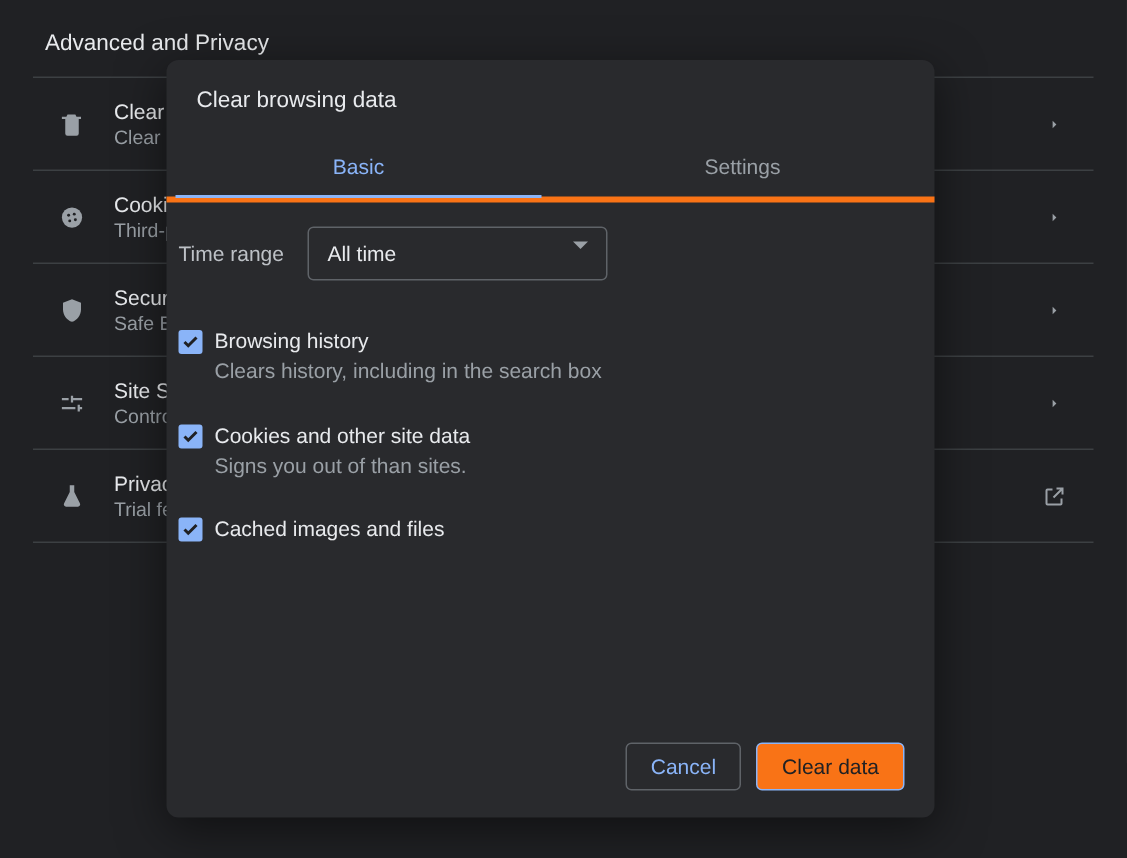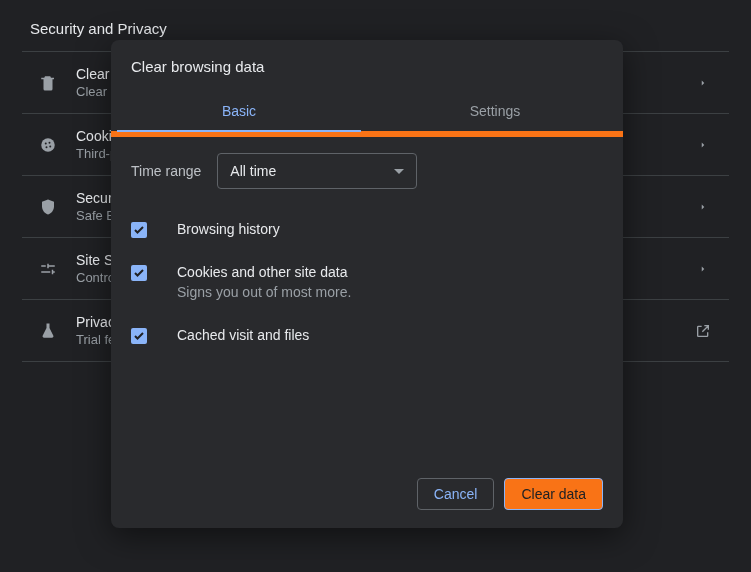--- a/index.html
+++ b/index.html
@@ -74,21 +74,21 @@
       display: flex;
       flex-direction: column;
     }
     .modal-title {
       color: #e8eaed;
       font-size: 15px;
       padding: 18px 20px 18px;
     }
     .tabs {
       display: flex;
-      border-bottom: 6px solid #f97316;
+      border-bottom: 4px solid #f97316;
     }
     .tab {
       flex: 1;
       text-align: center;
       padding: 10px 0 12px;
       font-size: 14px;
       cursor: pointer;
       color: #9aa0a6;
       position: relative;
     }
@@ -99,21 +99,21 @@
     .tab.active::after {
       content: '';
       position: absolute;
       bottom: -1px;
       left: 6px;
       right: 6px;
       height: 2px;
       background: #8ab4f8;
     }
     .modal-body {
-      padding: 16px 20px 4px;
+      padding: 16px 8px 4px;
     }
     .time-row {
       display: flex;
       align-items: center;
       gap: 16px;
       margin-bottom: 20px;
     }
     .time-label {
       color: #bdc1c6;
       font-size: 14px;
@@ -121,32 +121,32 @@
     .time-select {
       flex: 0 0 200px;
       background: #292a2d;
       border: 1px solid #5f6368;
       border-radius: 4px;
       padding: 9px 12px;
       color: #e8eaed;
       font-size: 14px;
       display: flex;
       justify-content: space-between;
-      align-items: center;
+      align-items: flex-start;
       cursor: pointer;
     }
     .time-select .caret {
       border-left: 5px solid transparent;
       border-right: 5px solid transparent;
       border-top: 5px solid #9aa0a6;
       width: 0; height: 0;
     }
     .check-row {
       display: flex;
-      gap: 30px;
+      gap: 8px;
       padding: 12px 0;
       align-items: flex-start;
     }
     .checkbox {
       width: 16px;
       height: 16px;
       background: #8ab4f8;
       border-radius: 2px;
       flex-shrink: 0;
       margin-top: 1px;
@@ -186,21 +186,21 @@
     .btn-primary {
       background: #f97316;
       color: #202124;
       border-color: #8ab4f8;
       font-weight: 500;
     }
   </style>
 </head>
 <body>
 
-<div class="page-title">Security and Privacy</div>
+<div class="page-title">Advanced and Privacy</div>
 
 <div class="settings-list">
   <div class="settings-item">
     <span class="settings-icon">
       <svg width="18" height="18" viewBox="0 0 24 24" fill="currentColor">
           <path d="M6 7h12v13a2 2 0 0 1-2 2H8a2 2 0 0 1-2-2V7zm3-4h6l1 2h4v2H3V5h4l1-2z"></path>
         </svg>
     </span>
     <div class="settings-text">
       <span class="settings-label">Clear browsing data</span>
@@ -302,43 +302,44 @@
     </div>
 
     <div class="check-row">
       <div class="checkbox">
         <svg width="12" height="12" viewBox="0 0 24 24" fill="none" stroke="#202124" stroke-width="4">
             <path d="M4 12l5 5L20 6"></path>
           </svg>
       </div>
       <div class="check-text">
         <div class="check-title">Browsing history</div>
+        <div class="check-desc">Clears history, including in the search box</div>
       </div>
     </div>
 
     <div class="check-row">
       <div class="checkbox">
         <svg width="12" height="12" viewBox="0 0 24 24" fill="none" stroke="#202124" stroke-width="4">
             <path d="M4 12l5 5L20 6"></path>
           </svg>
       </div>
       <div class="check-text">
         <div class="check-title">Cookies and other site data</div>
-        <div class="check-desc">Signs you out of most more.</div>
+        <div class="check-desc">Signs you out of than sites.</div>
       </div>
     </div>
 
     <div class="check-row">
       <div class="checkbox">
         <svg width="12" height="12" viewBox="0 0 24 24" fill="none" stroke="#202124" stroke-width="4">
             <path d="M4 12l5 5L20 6"></path>
           </svg>
       </div>
       <div class="check-text">
-        <div class="check-title">Cached visit and files</div>
+        <div class="check-title">Cached images and files</div>
       </div>
     </div>
   </div>
   <div class="modal-footer">
     <button class="btn">Cancel</button>
     <button class="btn btn-primary">Clear data</button>
   </div>
 </div>
 
 </body></html>

